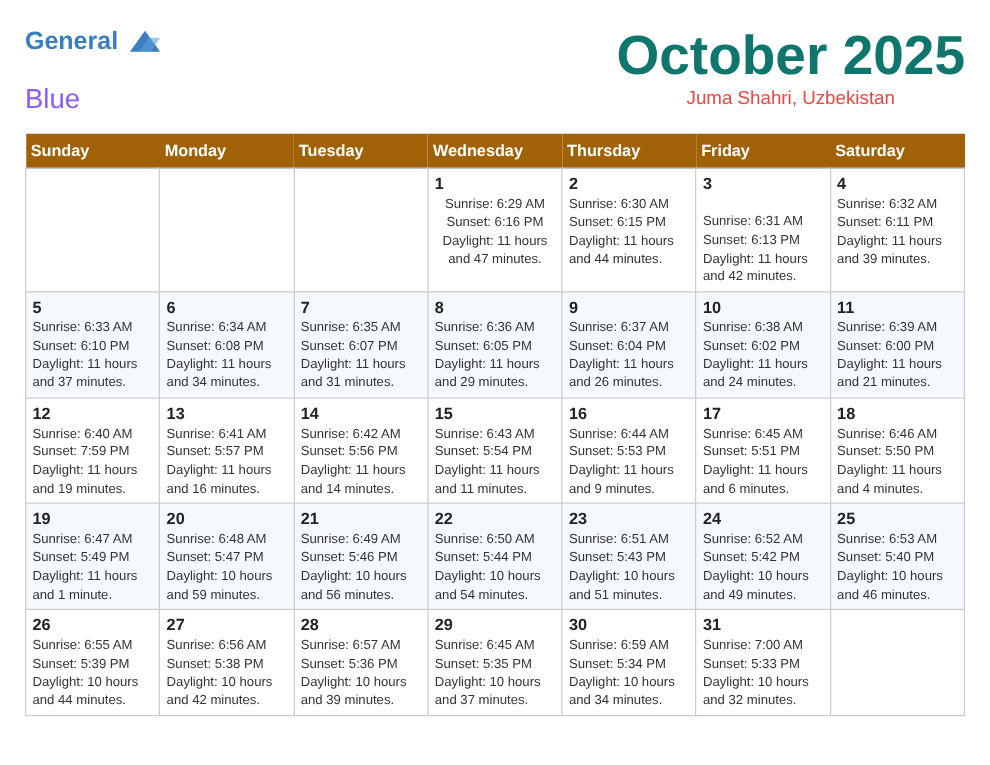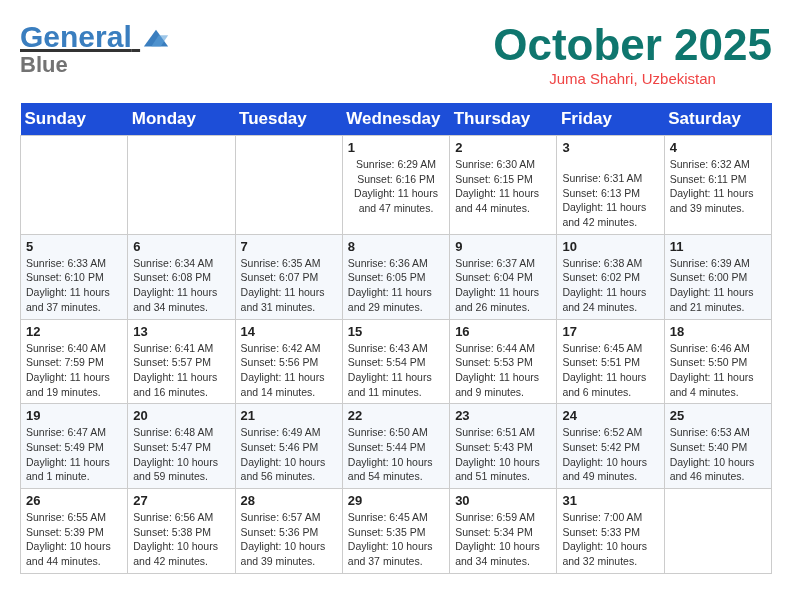--- a/index.html
+++ b/index.html
@@ -37,25 +37,25 @@
       font-size: 15px;
       color: #ef4444;
       text-align: center;
     }
     table {
       width: 100%;
       border-collapse: collapse;
       font-size: 11px;
     }
     thead tr th {
-      background: #1d4ed8;
+      background: #a16207;
       color: #fff;
       padding: 6px 4px;
       text-align: left;
-      font-size: 17px;
+      font-size: 13px;
       font-weight: bold;
       margin-left: 46px;
     }
     tbody tr td {
       border: 1px solid #ccc;
       vertical-align: top;
       padding: 4px 5px;
       width: calc(100% / 7);
       min-height: 80px;
       height: 80px;
@@ -79,29 +79,29 @@
       line-height: 1.4;
     }
   </style>
 </head>
 <body>
 
 <div class="header">
   <div class="logo">
     <div>
       <div style="display:flex;align-items:center;">
-        <div style="font-size:30px;font-weight:bold;color:#333;line-height:1.1;text-decoration:underline;">
+        <div style="font-size:20px;font-weight:bold;color:#333;line-height:1.1;">
           <span style="color:#3a7ebf;">General</span>
           <svg class="logo-icon" viewBox="0 0 30 28" style="display:inline-block;vertical-align:middle;">
             <polygon points="2,22 15,4 28,22" fill="#3a7ebf"></polygon>
             <polygon points="10,22 20,22 28,10 18,10" fill="#5ba0d8" opacity="0.6"></polygon>
           </svg>
         </div>
       </div>
-      <div style="font-size:22px;font-weight:bold;color:#737373;line-height:1.1;">Blue</div>
+      <div style="font-size:22px;font-weight:normal;color:#8b5cf6;line-height:1.1;margin-top:19px;">Blue</div>
     </div>
   </div>
   <div class="title-block">
     <div class="month-title">October 2025</div>
     <div class="location">Juma Shahri, Uzbekistan</div>
   </div>
 </div>
 
 <table>
   <thead>

